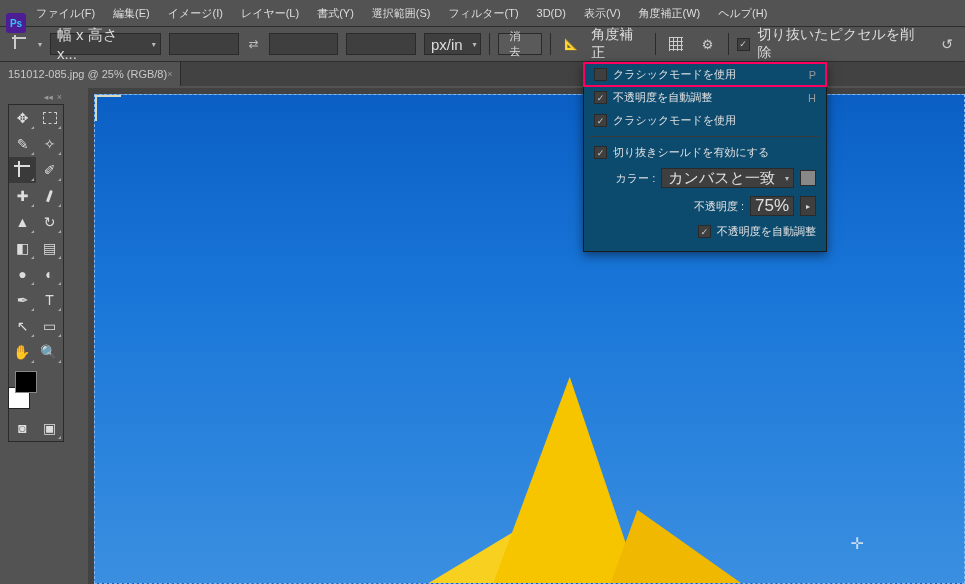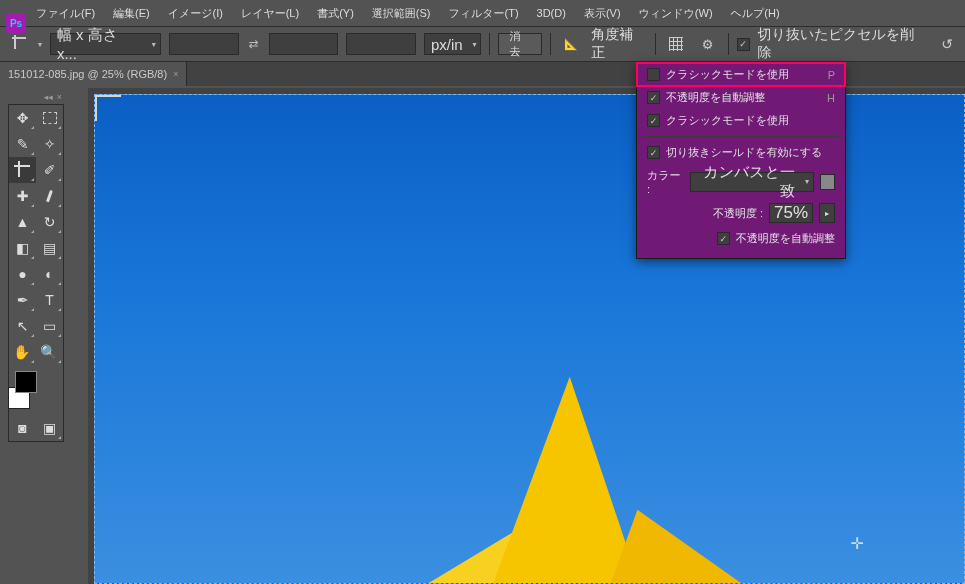--- a/index.html
+++ b/index.html
@@ -1,20 +1,20 @@
 <!DOCTYPE html>
 <html><head>
 <meta charset="utf-8">
 <style>
 * { margin: 0; padding: 0; box-sizing: border-box; font-family: "Meiryo", "Hiragino Kaku Gothic Pro", sans-serif; }
 body { width: 965px; height: 584px; background: #535353; overflow: hidden; position: relative; color: #dcdcdc; font-size: 11px; }
 
 
 .appbar { height: 26px; background: #535353; display: flex; align-items: center; padding-left: 6px; gap: 2px; }
-.ps-logo { width: 20px; height: 20px; background: #a21caf; border-radius: 3px; display: flex; align-items: center; justify-content: center; font-weight: bold; font-size: 10px; color: #31c5f0; margin-top: 20px; }
+.ps-logo { width: 20px; height: 20px; background: #4c1d95; border-radius: 3px; display: flex; align-items: center; justify-content: center; font-weight: bold; font-size: 10px; color: #31c5f0; margin-top: 20px; }
 .menu-item { padding: 4px 8px; font-size: 11px; color: #ddd; cursor: default; }
 
 
 .optionsbar { height: 36px; background: #535353; border-top: 1px solid #2d2d2d; border-bottom: 1px solid #2d2d2d; display: flex; align-items: center; padding: 0 12px; gap: 8px; }
 .opt-crop-icon { width: 18px; height: 18px; position: relative; }
 .opt-crop-icon::before { content: ""; position: absolute; left: 2px; top: 0; width: 2px; height: 14px; background: #ccc; }
 .opt-crop-icon::after { content: ""; position: absolute; left: 0; top: 2px; width: 14px; height: 2px; background: #ccc; }
 .dropdown { display: flex; align-items: center; background: #3f3f3f; border: 1px solid #2a2a2a; height: 22px; padding: 0 18px 0 6px; font-size: 15px; position: relative; min-width: 80px; }
 .dropdown::after { content: "▾"; position: absolute; right: 4px; font-size: 8px; color: #bbb; }
 .num-input { background: #3f3f3f; border: 1px solid #2a2a2a; height: 22px; width: 70px; }
@@ -23,21 +23,21 @@
 .icon-btn { width: 24px; height: 22px; display: flex; align-items: center; justify-content: center; color: #ccc; }
 .grid-icon { width: 14px; height: 14px; display: inline-block; background-image: linear-gradient(#ccc 1px, transparent 1px), linear-gradient(90deg, #ccc 1px, transparent 1px); background-size: 4px 4px; }
 .gear-icon { font-size: 13px; }
 .sep { width: 1px; height: 22px; background: #2a2a2a; }
 .checkbox { width: 13px; height: 13px; border: 1px solid #2a2a2a; background: #3f3f3f; display: inline-flex; align-items: center; justify-content: center; font-size: 9px; color: #ccc; }
 .opt-label { font-size: 14px; color: #ddd; }
 .reset-icon { color: #ccc; font-size: 14px; }
 
 
 .tabbar { height: 24px; background: #424242; display: flex; align-items: stretch; }
-.tab { background: #535353; padding: 0 8px; display: flex; align-items: center; gap: 6px; font-size: 11px; color: #c9c9c9; border-right: 1px solid #2a2a2a; }
+.tab { background: #535353; padding: 0 8px; display: flex; align-items: center; gap: 0; font-size: 11px; color: #c9c9c9; border-right: 1px solid #2a2a2a; }
 .tab-close { color: #999; font-size: 9px; }
 
 
 .tools-wrap { position: absolute; left: 8px; top: 92px; }
 .tools-close { display: flex; justify-content: flex-end; gap: 4px; font-size: 9px; color: #999; padding: 0 2px 2px 0; }
 .tools { width: 56px; background: #535353; border: 1px solid #2a2a2a; display: grid; grid-template-columns: 1fr 1fr; }
 .tool { width: 27px; height: 26px; display: flex; align-items: center; justify-content: center; font-size: 14px; color: #ddd; position: relative; }
 .tool.sel { background: #3a3a3a; }
 .tool.dot::after { content: ""; position: absolute; right: 2px; bottom: 2px; width: 0; height: 0; border-right: 3px solid #aaa; border-top: 3px solid transparent; }
 .swatches { width: 54px; height: 42px; position: relative; margin: 4px auto; }
@@ -57,21 +57,21 @@
 
 
 .pinwheel { position: absolute; left: 50%; top: 62%; transform: translate(-50%, -10%); width: 560px; height: 560px; }
 .blade { position: absolute; width: 0; height: 0; }
 .b1 { left: 260px; top: 40px; border-left: 40px solid transparent; border-right: 120px solid transparent; border-bottom: 220px solid #f6c500; transform: rotate(10deg); }
 .b2 { left: 350px; top: 200px; border-top: 60px solid transparent; border-bottom: 120px solid transparent; border-left: 220px solid #f0b800; transform: rotate(20deg); }
 .b3 { left: 70px; top: 180px; border-top: 100px solid transparent; border-bottom: 40px solid transparent; border-right: 260px solid #f8d020; transform: rotate(-10deg); }
 .target-cursor { position: absolute; right: 100px; bottom: 30px; color: #d8e4f0; font-size: 16px; opacity: 0.9; }
 
 
-.popup { position: absolute; left: 636px; top: 62px; width: 210px; background: #701a75; border: 1px solid #1a1a1a; box-shadow: 0 3px 10px rgba(0,0,0,0.5); padding-bottom: 8px; }
+.popup { position: absolute; left: 583px; top: 62px; width: 244px; background: #0c4a6e; border: 1px solid #1a1a1a; box-shadow: 0 3px 10px rgba(0,0,0,0.5); padding-bottom: 8px; }
 .popup-row { display: flex; align-items: center; gap: 6px; padding: 4px 10px; font-size: 11px; color: #e0e0e0; }
 .popup-row.hl { outline: 2px solid #ff0060; outline-offset: -1px; }
 .popup-row .shortcut { margin-left: auto; color: #999; }
 .popup-sep { height: 1px; background: #3a3a3a; margin: 4px 6px; }
 .popup .dropdown { min-width: 90px; height: 20px; text-align: right; }
 .popup-pct { width: 44px; height: 20px; background: #3f3f3f; border: 1px solid #2a2a2a; display: flex; align-items: center; padding: 0 4px; font-size: 17px; }
 .popup-pct-btn { width: 16px; height: 20px; background: #3f3f3f; border: 1px solid #2a2a2a; display: flex; align-items: center; justify-content: center; font-size: 8px; }
 .popup-right { justify-content: flex-end; }
 .swatch-sm { width: 16px; height: 16px; border: 1px solid #2a2a2a; background: #888; }
 </style>
@@ -82,21 +82,21 @@
   <div class="ps-logo">Ps</div>
   <div class="menu-item">ファイル(F)</div>
   <div class="menu-item">編集(E)</div>
   <div class="menu-item">イメージ(I)</div>
   <div class="menu-item">レイヤー(L)</div>
   <div class="menu-item">書式(Y)</div>
   <div class="menu-item">選択範囲(S)</div>
   <div class="menu-item">フィルター(T)</div>
   <div class="menu-item">3D(D)</div>
   <div class="menu-item">表示(V)</div>
-  <div class="menu-item">ウィンドウ(W)</div>
+  <div class="menu-item">角度補正(W)</div>
   <div class="menu-item">ヘルプ(H)</div>
 </div>
 
 <div class="optionsbar">
   <span class="opt-crop-icon"></span>
   <span style="font-size:8px;color:#bbb">▾</span>
   <div class="dropdown">幅 x 高さ x...</div>
   <div class="num-input"></div>
   <span class="swap-icon">⇄</span>
   <div class="num-input"></div>

